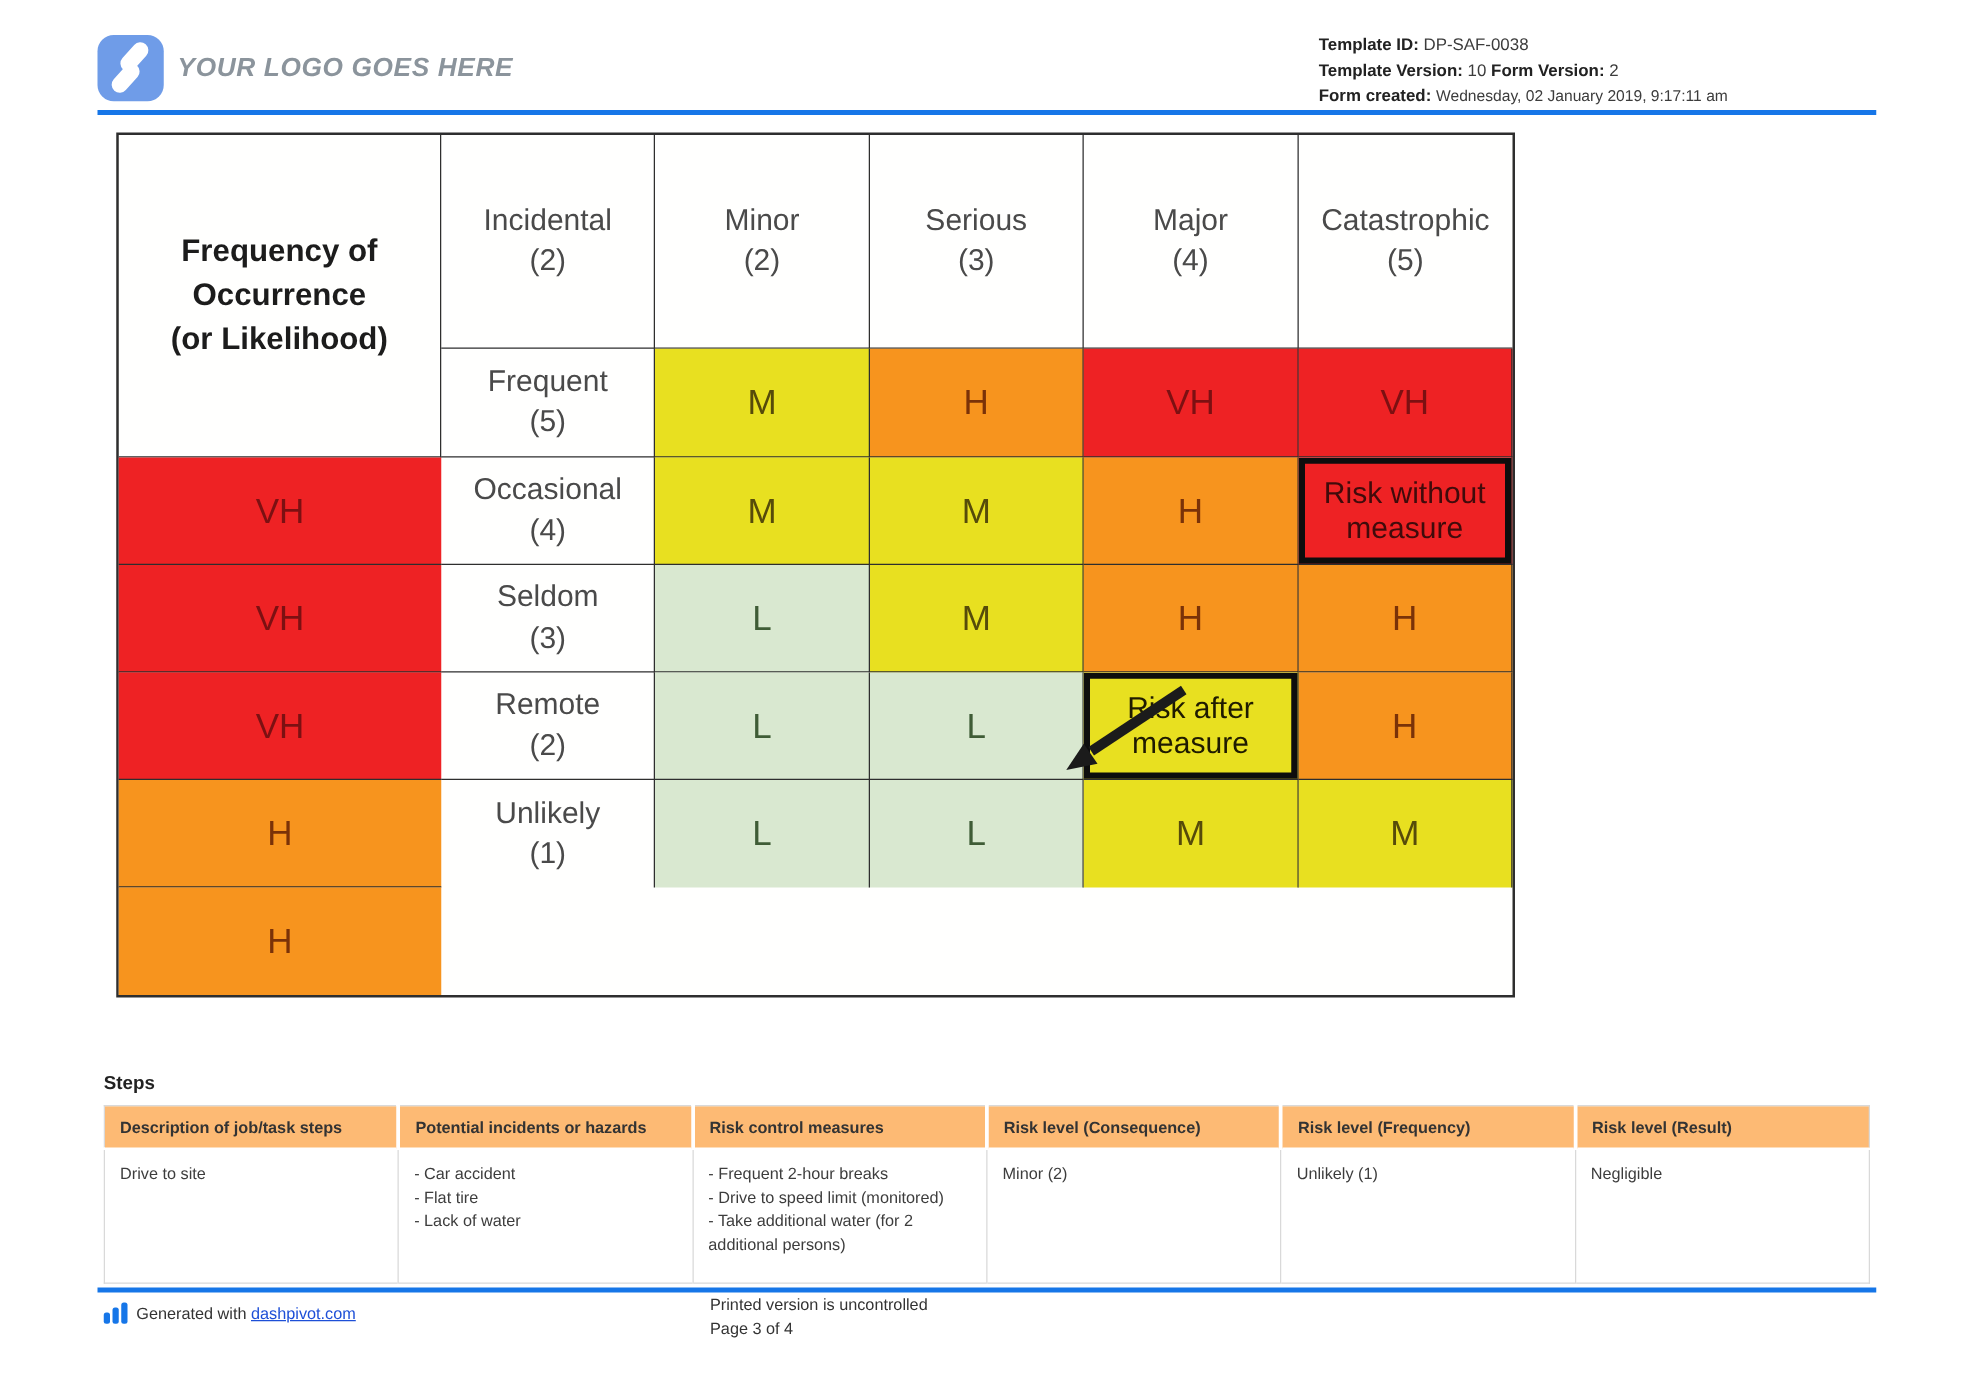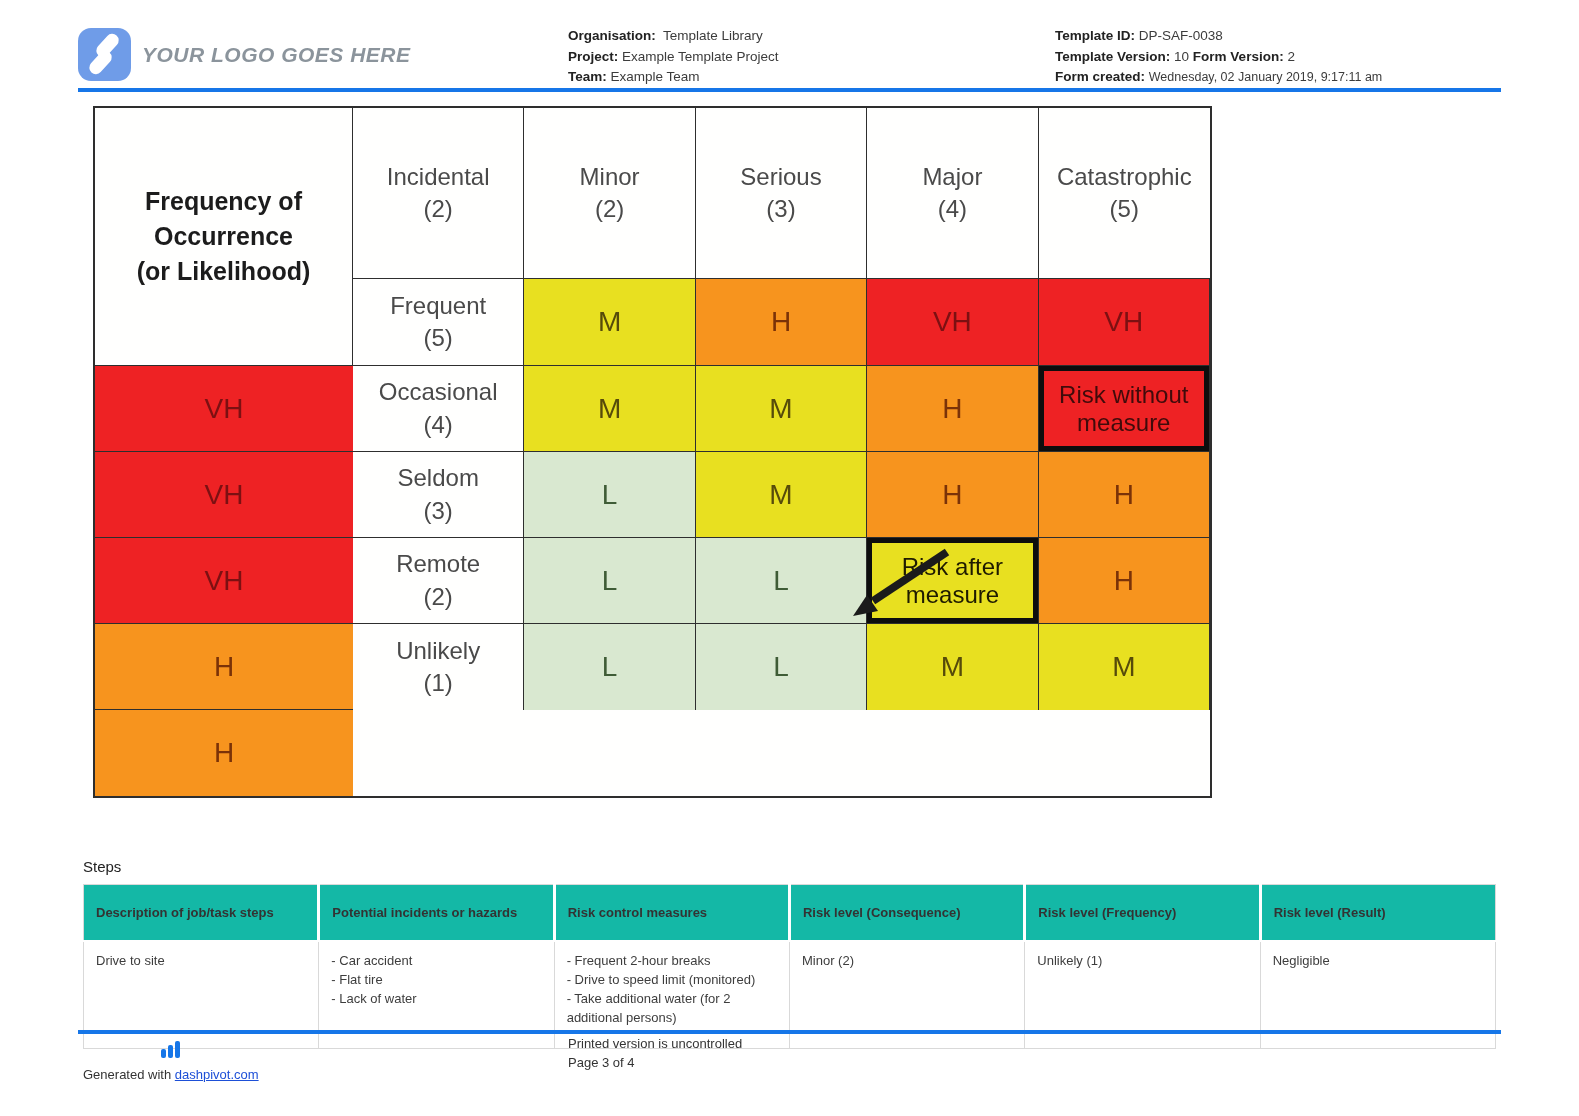--- a/index.html
+++ b/index.html
@@ -37,59 +37,54 @@
   .lv-L{color:#3f5c36;}
   .lv-M{color:#564b0a;}
   .lv-H{color:#7a3208;}
   .lv-VH{color:#7c1012;}
   .m-data.highlight{box-shadow:inset 0 0 0 5px #0d0d0d;font-size:24px;line-height:1.15;}
   .m-data.highlight.lv-VH{color:#400b0b;}
   .m-data.highlight.lv-M{color:#1f1b00;}
   #matrix svg{position:absolute;left:0;top:0;pointer-events:none;}
 
   
-  .steps-title{position:absolute;left:83px;top:858px;font-size:15px;font-weight:400;color:#222;}
+  .steps-title{position:absolute;left:83px;top:858px;font-size:15px;font-weight:700;color:#222;}
   .steps-table{position:absolute;left:83px;top:884px;width:1413px;border-collapse:collapse;
                table-layout:fixed;border:1px solid #d9d9d9;}
-  .steps-table th{background:#14b8a6;font-size:13px;font-weight:700;color:#333;text-align:left;
-                  padding:20px 12px;border-left:3px solid #ffffff;}
+  .steps-table th{background:#fdba74;font-size:13px;font-weight:700;color:#333;text-align:left;
+                  padding:9px 12px;border-left:3px solid #ffffff;}
   .steps-table th:first-child{border-left:none;}
   .steps-table td{font-size:13px;color:#3d3d3d;vertical-align:top;padding:10px 12px;height:86px;
                   border-left:1px solid #d9d9d9;background:#fff;line-height:1.45;white-space:pre-line;}
   .steps-table td:first-child{border-left:none;}
   .steps-table tbody tr{border-top:2px solid #ffffff;}
 
   
   .ftr{position:absolute;font-size:13px;color:#333;line-height:19px;}
-  .ftr.left{left:83px;top:1041px;display:flex;align-items:center;gap:7px;flex-direction:column;}
+  .ftr.left{left:83px;top:1041px;display:flex;align-items:center;gap:7px;}
   .ftr.center{left:568px;top:1034px;}
   .ftr.right{left:1057px;top:1034px;}
   .bars-icon{display:flex;align-items:flex-end;gap:2px;height:17px;}
   .bars-icon span{display:block;width:5px;border-radius:2px;}
   .bars-icon .b1{height:9px;}
   .bars-icon .b2{height:13px;}
   .bars-icon .b3{height:17px;}
   .link{text-decoration:underline;cursor:pointer;}
 </style>
 </head>
 <body>
 
 <div class="page">
 
   <div class="logo-icon" style="background: rgb(111, 156, 232);">
     <span class="logo-pill p1"></span>
     <span class="logo-pill p2"></span>
   </div>
   <div class="logo-text">YOUR LOGO GOES HERE</div>
 
-  <div class="hdr-col center">
-    <div><b>Organisation:</b>&nbsp; <span>Template Library</span></div>
-    <div><b>Project:</b> <span>Example Template Project</span></div>
-    <div><b>Team:</b> <span>Example Team</span></div>
-  </div>
 
   <div class="hdr-col right">
     <div><b>Template ID:</b> <span>DP-SAF-0038</span></div>
     <div><b>Template Version:</b> <span>10</span> <b>Form Version:</b> <span>2</span></div>
     <div><b>Form created:</b> <span style="font-size:12.5px">Wednesday, 02 January 2019, 9:17:11 am</span></div>
   </div>
 
   <div class="blue-rule top" style="background: rgb(22, 118, 232);"></div>
 
   <div id="matrix">

